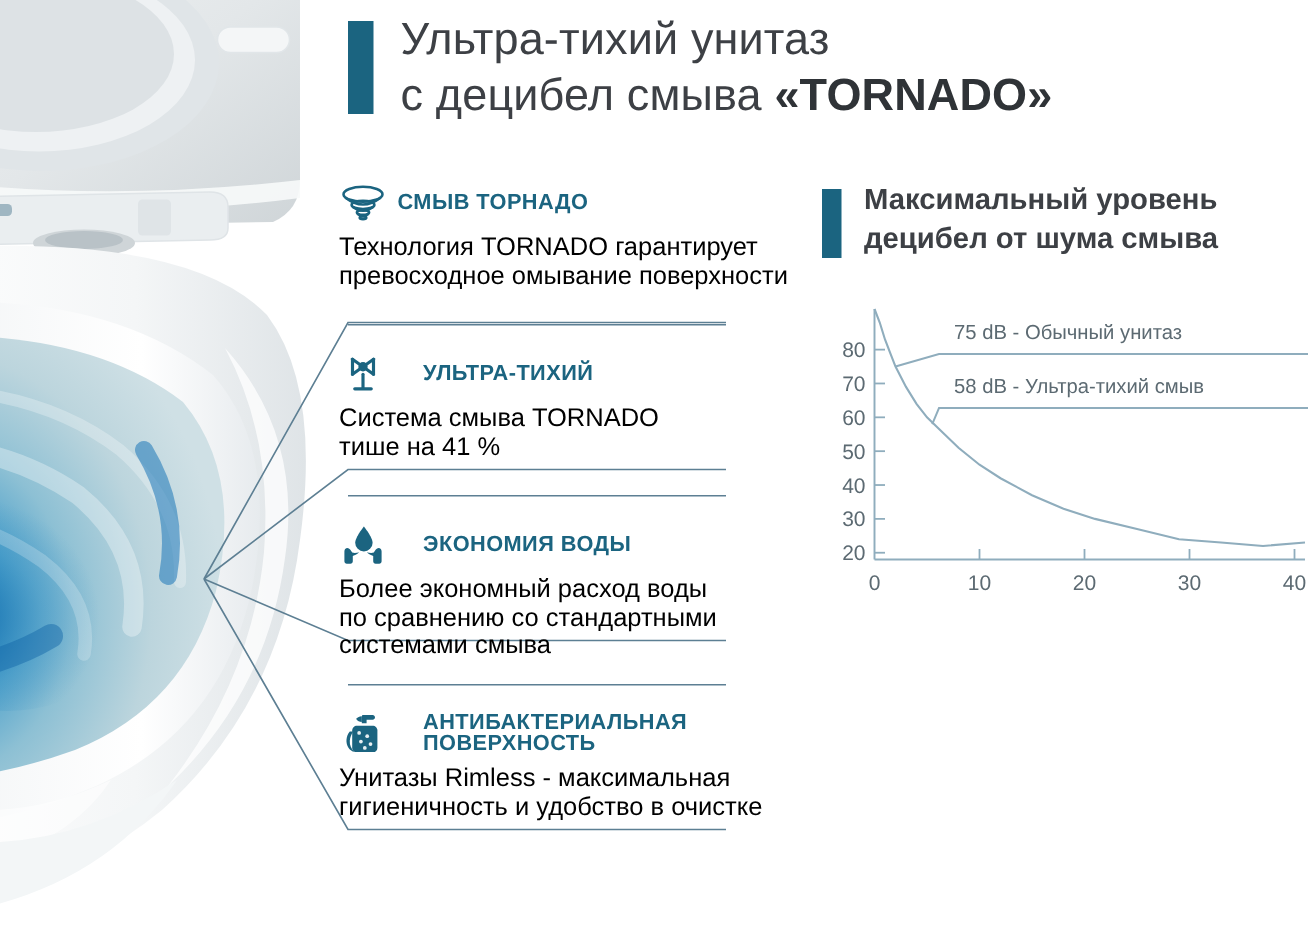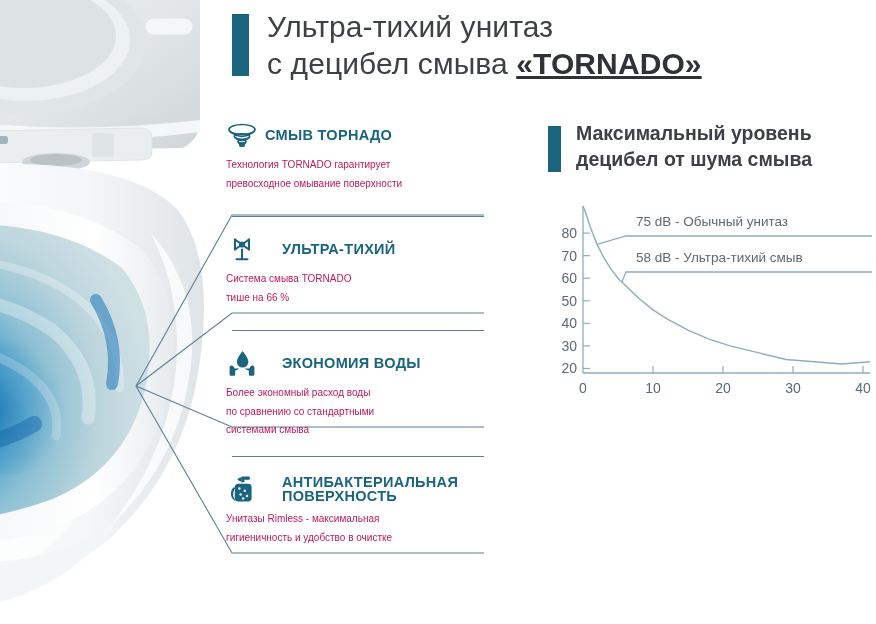--- a/index.html
+++ b/index.html
@@ -14,30 +14,30 @@
 
   
   .photo{position:absolute;left:0;top:0;width:232px;height:624px;overflow:hidden;}
   .photo svg{display:block;}
 
   
   .title-wrap{position:absolute;left:232px;top:12px;width:640px;height:80px;}
   .accent-bar{position:absolute;left:0;top:2px;width:17px;height:62px;background:#1b6480;}
   .title-text{position:absolute;left:35px;top:-4px;width:600px;
     font-size:30px;line-height:37px;color:#3d4045;font-weight:400;letter-spacing:0.1px;}
-  .title-line2 .brand{font-weight:700;color:#2f3337;text-decoration:underline;}
+  .title-line2 .brand{font-weight:700;color:#2f3337;}
 
   
   .feature{position:absolute;left:226px;width:300px;}
   .feature .sep{position:absolute;left:6px;top:0;width:252px;height:1px;background:#5d7f93;}
   .f-head{display:flex;align-items:center;gap:7px;height:34px;}
   .f-icon{width:32px;height:32px;flex:0 0 32px;display:block;}
   .f-title{font-size:14.5px;font-weight:700;color:#1b6480;letter-spacing:0.3px;line-height:15px;
     text-transform:uppercase;white-space:pre-line;}
-  .f-body{font-size:10px;line-height:18.5px;color:#be185d;margin-top:4px;white-space:pre-line;}
+  .f-body{font-size:17px;line-height:18.5px;color:#000000;margin-top:4px;white-space:pre-line;}
 
   #feat-0{top:118px;}
   #feat-1{top:216px;}
   #feat-2{top:330px;}
   #feat-3{top:456px;}
   #feat-1 .f-head,#feat-2 .f-head,#feat-3 .f-head{margin-top:16px;gap:24px;}
   #feat-3 .f-title{line-height:14px;}
 
   
   .connectors{position:absolute;left:0;top:0;width:876px;height:624px;pointer-events:none;}
@@ -180,21 +180,21 @@
           <path d="M9 6.5 L9 16.5"></path>
           <path d="M23 6.5 L23 16.5"></path>
           <circle cx="16" cy="11.5" r="3.1" fill="#1b6480" stroke="none"></circle>
           <path d="M16 16.5 L16 25.5"></path>
           <path d="M10.5 26.2 L21.5 26.2"></path>
         </g>
       </svg>
       <div class="f-title">УЛЬТРА-ТИХИЙ</div>
     </div>
     <div class="f-body">Система смыва TORNADO
-тише на 66 %</div>
+тише на 41 %</div>
   </div>
 
   <div class="feature" id="feat-2">
     <div class="sep"></div>
     <div class="f-head">
       <svg class="f-icon" viewBox="0 0 32 32">
         <g fill="#1b6480">
           <path d="M16.6 4 C 16.6 4 10.8 11.2 10.8 14.8 A 5.8 5.8 0 0 0 22.4 14.8 C 22.4 11.2 16.6 4 16.6 4 Z"></path>
           <path d="M5.6 18.4 C 4.4 18.4 3.6 19.3 3.6 20.6 L 3.6 27.2 C 3.6 28.1 4.3 28.8 5.2 28.8
                    L 7.6 28.8 C 8.5 28.8 9.2 28.1 9.2 27.2 L 9.2 23.6 C 10.6 23.2 12.4 22.4 13.4 21.2

